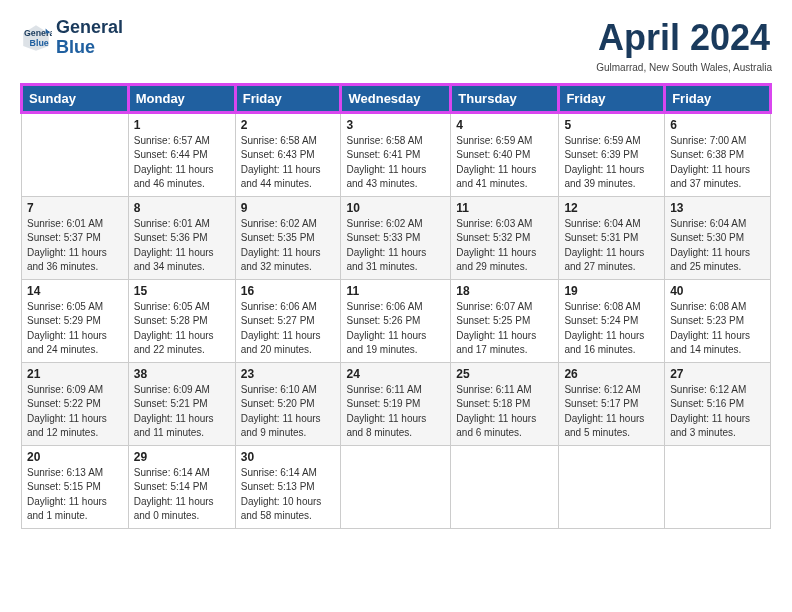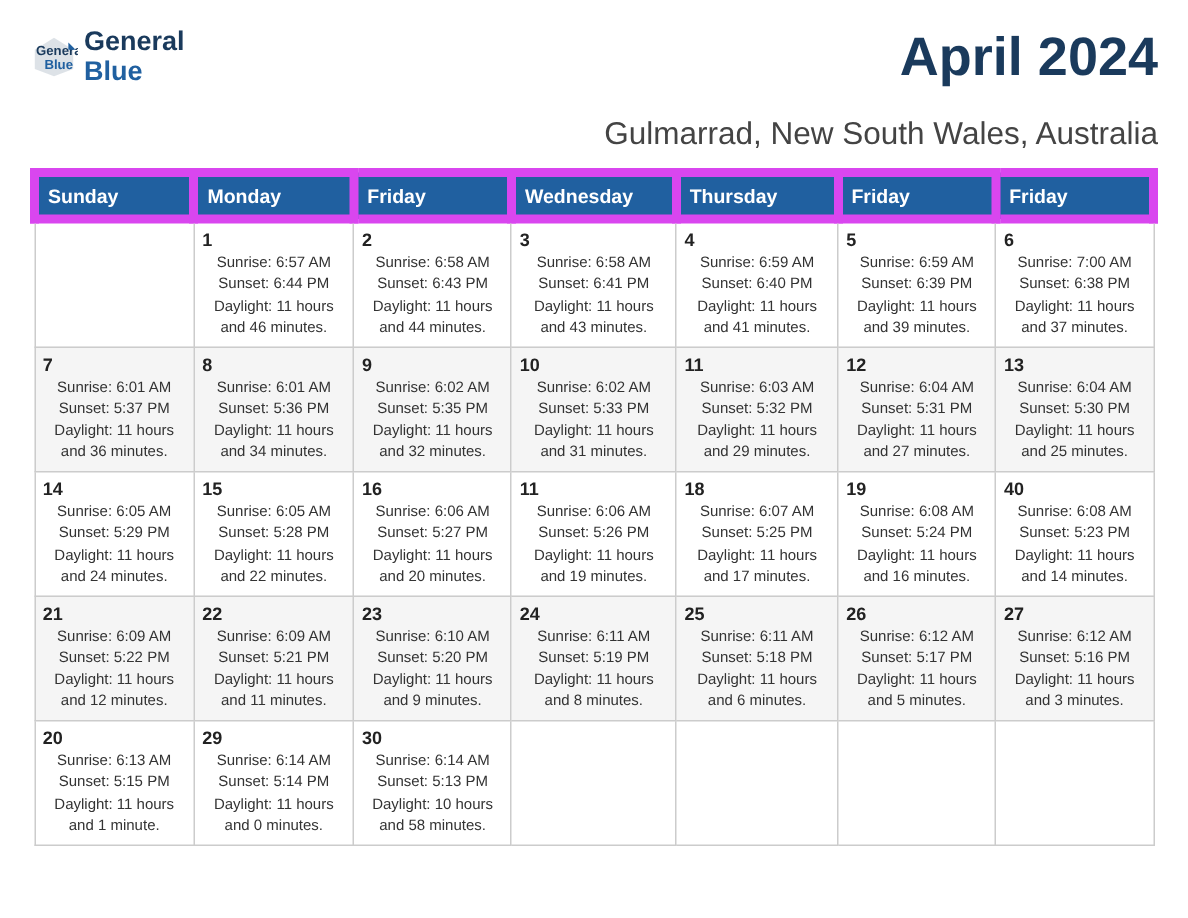--- a/index.html
+++ b/index.html
@@ -31,46 +31,46 @@
       font-size: 18px;
       font-weight: bold;
       color: #1a3a5c;
       line-height: 1.1;
     }
     .logo-icon {
       width: 32px;
       height: 32px;
     }
     .title-block {
-      text-align: right;
+      text-align: center;
     }
     .month-title {
       font-size: 36px;
       font-weight: bold;
       color: #1a3a5c;
       line-height: 1.1;
     }
     .location {
-      font-size: 21px;
+      font-size: 10px;
       color: #444;
-      margin-top: 20px;
+      margin-top: 4px;
     }
     .calendar {
       width: 100%;
       border-collapse: collapse;
       font-size: 10.5px;
     }
     .calendar th {
       background-color: #2060a0;
       color: #fff;
       text-align: left;
       padding: 5px 6px;
       font-size: 13px;
       font-weight: bold;
-      border: 6px solid #d946ef;
+      border: 3px solid #d946ef;
     }
     .calendar td {
       vertical-align: top;
       border: 1px solid #ccc;
       padding: 4px 5px;
       width: 113px;
       min-height: 80px;
       background: #fff;
     }
     .calendar tr:nth-child(even) td {
@@ -80,21 +80,20 @@
       font-weight: bold;
       font-size: 12px;
       color: #222;
       display: block;
       margin-bottom: 2px;
     }
     .day-info {
       color: #333;
       font-size: 10px;
       line-height: 1.45;
-      text-align: center;
     }
     .empty-cell {
       background: #f9f9f9;
     }
   </style>
 </head>
 <body>
 
 <div class="page">
   <div class="header">
@@ -218,21 +217,21 @@
             <span class="day-num">40</span>
             <div class="day-info">Sunrise: 6:08 AM<br>Sunset: 5:23 PM<br>Daylight: 11 hours<br>and 14 minutes.</div>
           </td>
         </tr>
         <tr>
           <td>
             <span class="day-num">21</span>
             <div class="day-info">Sunrise: 6:09 AM<br>Sunset: 5:22 PM<br>Daylight: 11 hours<br>and 12 minutes.</div>
           </td>
           <td>
-            <span class="day-num">22</span>
+            <span class="day-num">38</span>
             <div class="day-info">Sunrise: 6:09 AM<br>Sunset: 5:21 PM<br>Daylight: 11 hours<br>and 11 minutes.</div>
           </td>
           <td>
             <span class="day-num">23</span>
             <div class="day-info">Sunrise: 6:10 AM<br>Sunset: 5:20 PM<br>Daylight: 11 hours<br>and 9 minutes.</div>
           </td>
           <td>
             <span class="day-num">24</span>
             <div class="day-info">Sunrise: 6:11 AM<br>Sunset: 5:19 PM<br>Daylight: 11 hours<br>and 8 minutes.</div>
           </td>

